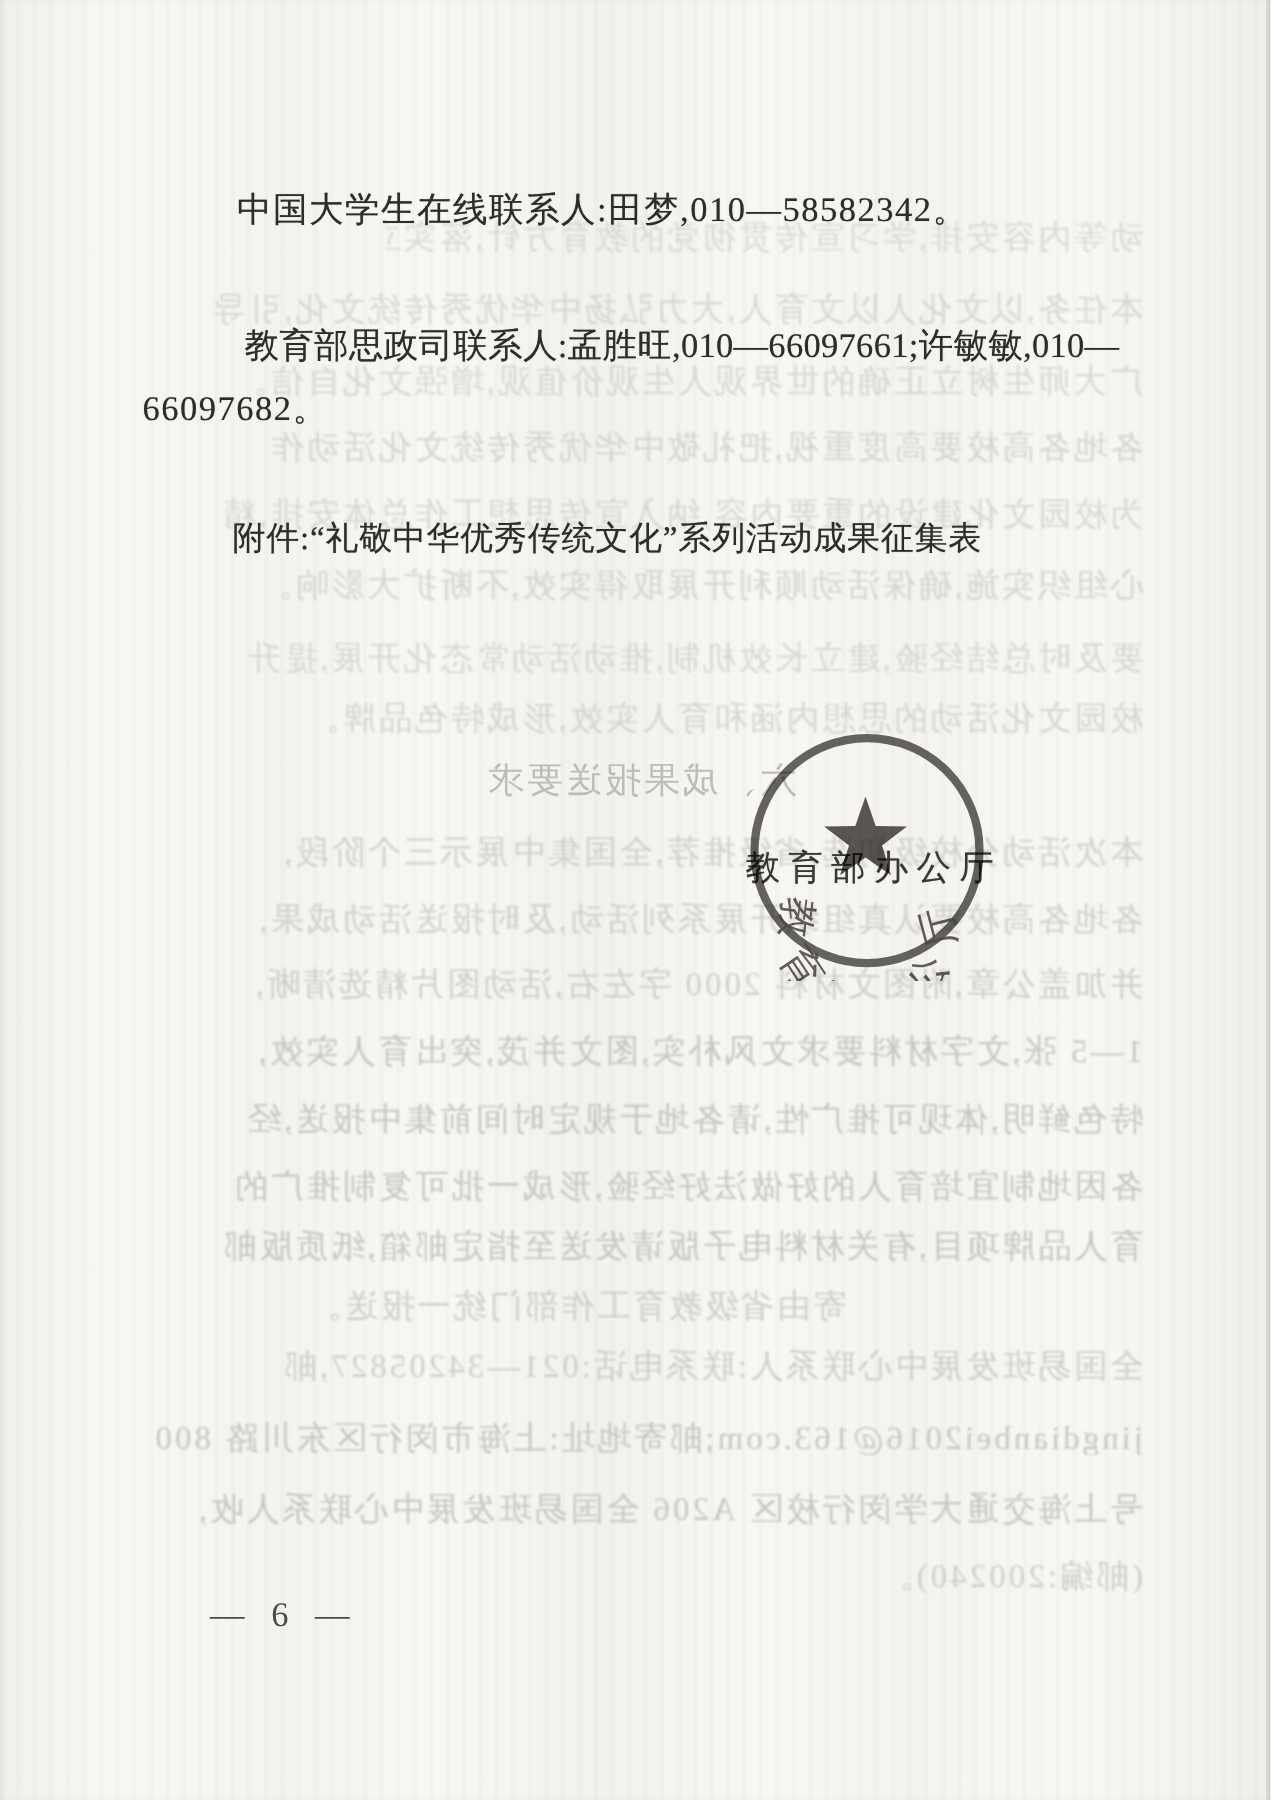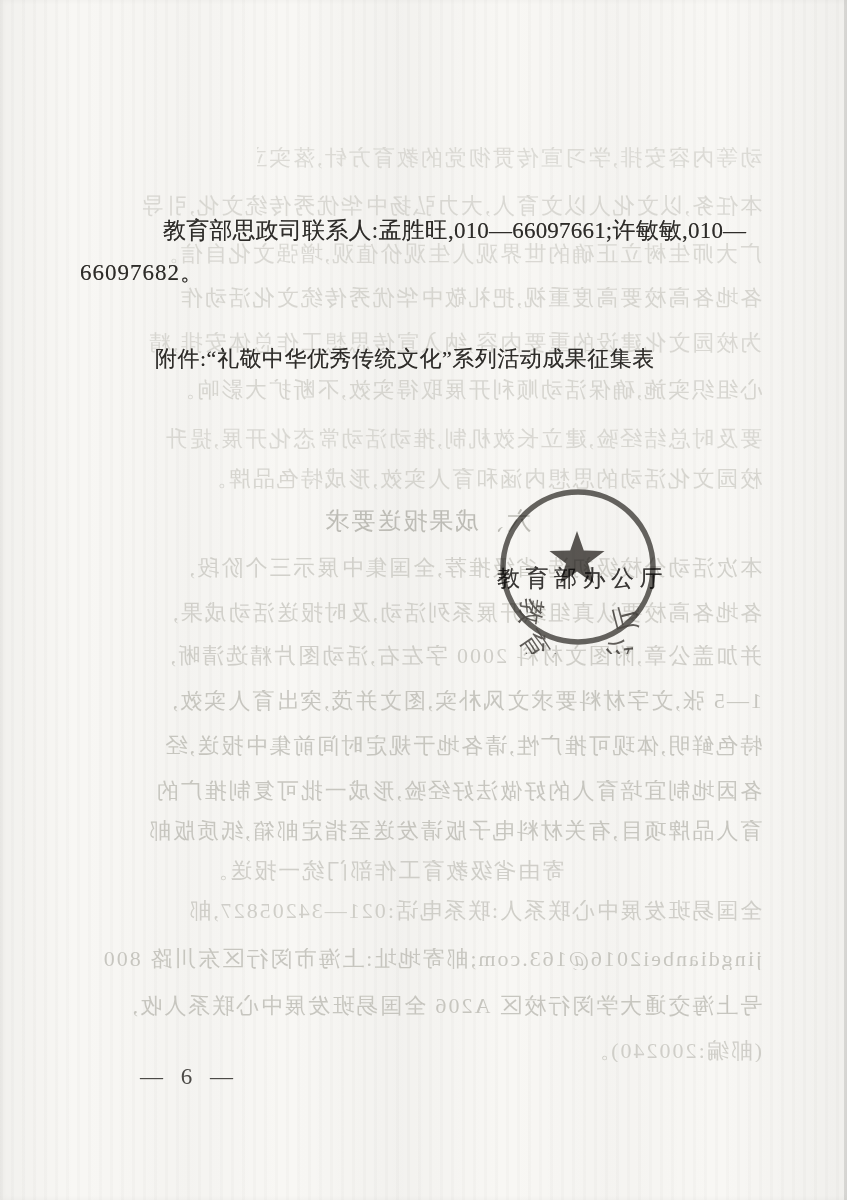--- a/index.html
+++ b/index.html
@@ -72,21 +72,21 @@
     color: #2e2c29;
     font-size: 23px;
     letter-spacing: 1px;
     line-height: 1.1;
     white-space: nowrap;
     text-shadow: 0 0 0.6px rgba(46,44,41,0.55);
   }
   .l1 { top: 127px; left: 158px; }
   .l2 { top: 172px; left: 158px; }
   .l3 { top: 218px; left: 163px; letter-spacing: 0.2px; }
-  .l4 { top: 260px; left: 80px; }
+  .l4 { top: 260px; left: 95px; }
   .attachment { top: 347px; left: 155px; font-size: 22px; letter-spacing: 0.5px; text-align: right; }
 
   .sig-agency {
     position: absolute; top: 563px; left: 497px;
     color: #383634; font-size: 23px; letter-spacing: 5.5px;
     white-space: nowrap; text-shadow: 0 0 0.6px rgba(46,44,41,0.5);
   }
   .sig-date {
     position: absolute; top: 607px; left: 487px;
     color: #34322f; font-size: 23px; letter-spacing: 1.5px; word-spacing: 4px;
@@ -127,20 +127,21 @@
     <div class="bl">特色鲜明,体现可推广性,请各地于规定时间前集中报送,经</div>
     <div class="bl">各因地制宜培育人的好做法好经验,形成一批可复制推广的</div>
     <div class="bl">育人品牌项目,有关材料电子版请发送至指定邮箱,纸质版邮</div>
     <div class="bl">寄由省级教育工作部门统一报送。</div>
     <div class="bl">全国易班发展中心联系人:联系电话:021—34205827,邮</div>
     <div class="bl">jingdianbei2016@163.com;邮寄地址:上海市闵行区东川路 800</div>
     <div class="bl">号上海交通大学闵行校区 A206 全国易班发展中心联系人收,</div>
     <div class="bl">(邮编:200240)。</div>
   </div>
 
+  <p class="txt l1">中国大学生在线联系人:田梦,010—58582342。</p>
   <p class="txt l3">教育部思政司联系人:孟胜旺,010—66097661;许敏敏,010—</p>
   <p class="txt l4">66097682。</p>
   <p class="txt attachment">附件:“礼敬中华优秀传统文化”系列活动成果征集表</p>
 
   <div class="sig-agency">教育部办公厅</div>
 
   <svg class="seal" viewBox="0 0 172 174">
     <circle cx="86" cy="87" r="75" fill="none" stroke="#4e4b48" stroke-width="5.5" stroke-opacity="0.85"></circle>
     <polygon points="85,51 91.8,70.6 112.6,71 96,83.6 102,103.5 85,91.6 68,103.5 74,83.6 57.4,71 78.2,70.6" fill="#4a4744" fill-opacity="0.9"></polygon>
     <path id="sealArc" d="M 36.6,115.5 A 57,57 0 1 0 135.4,115.5" fill="none"></path>

